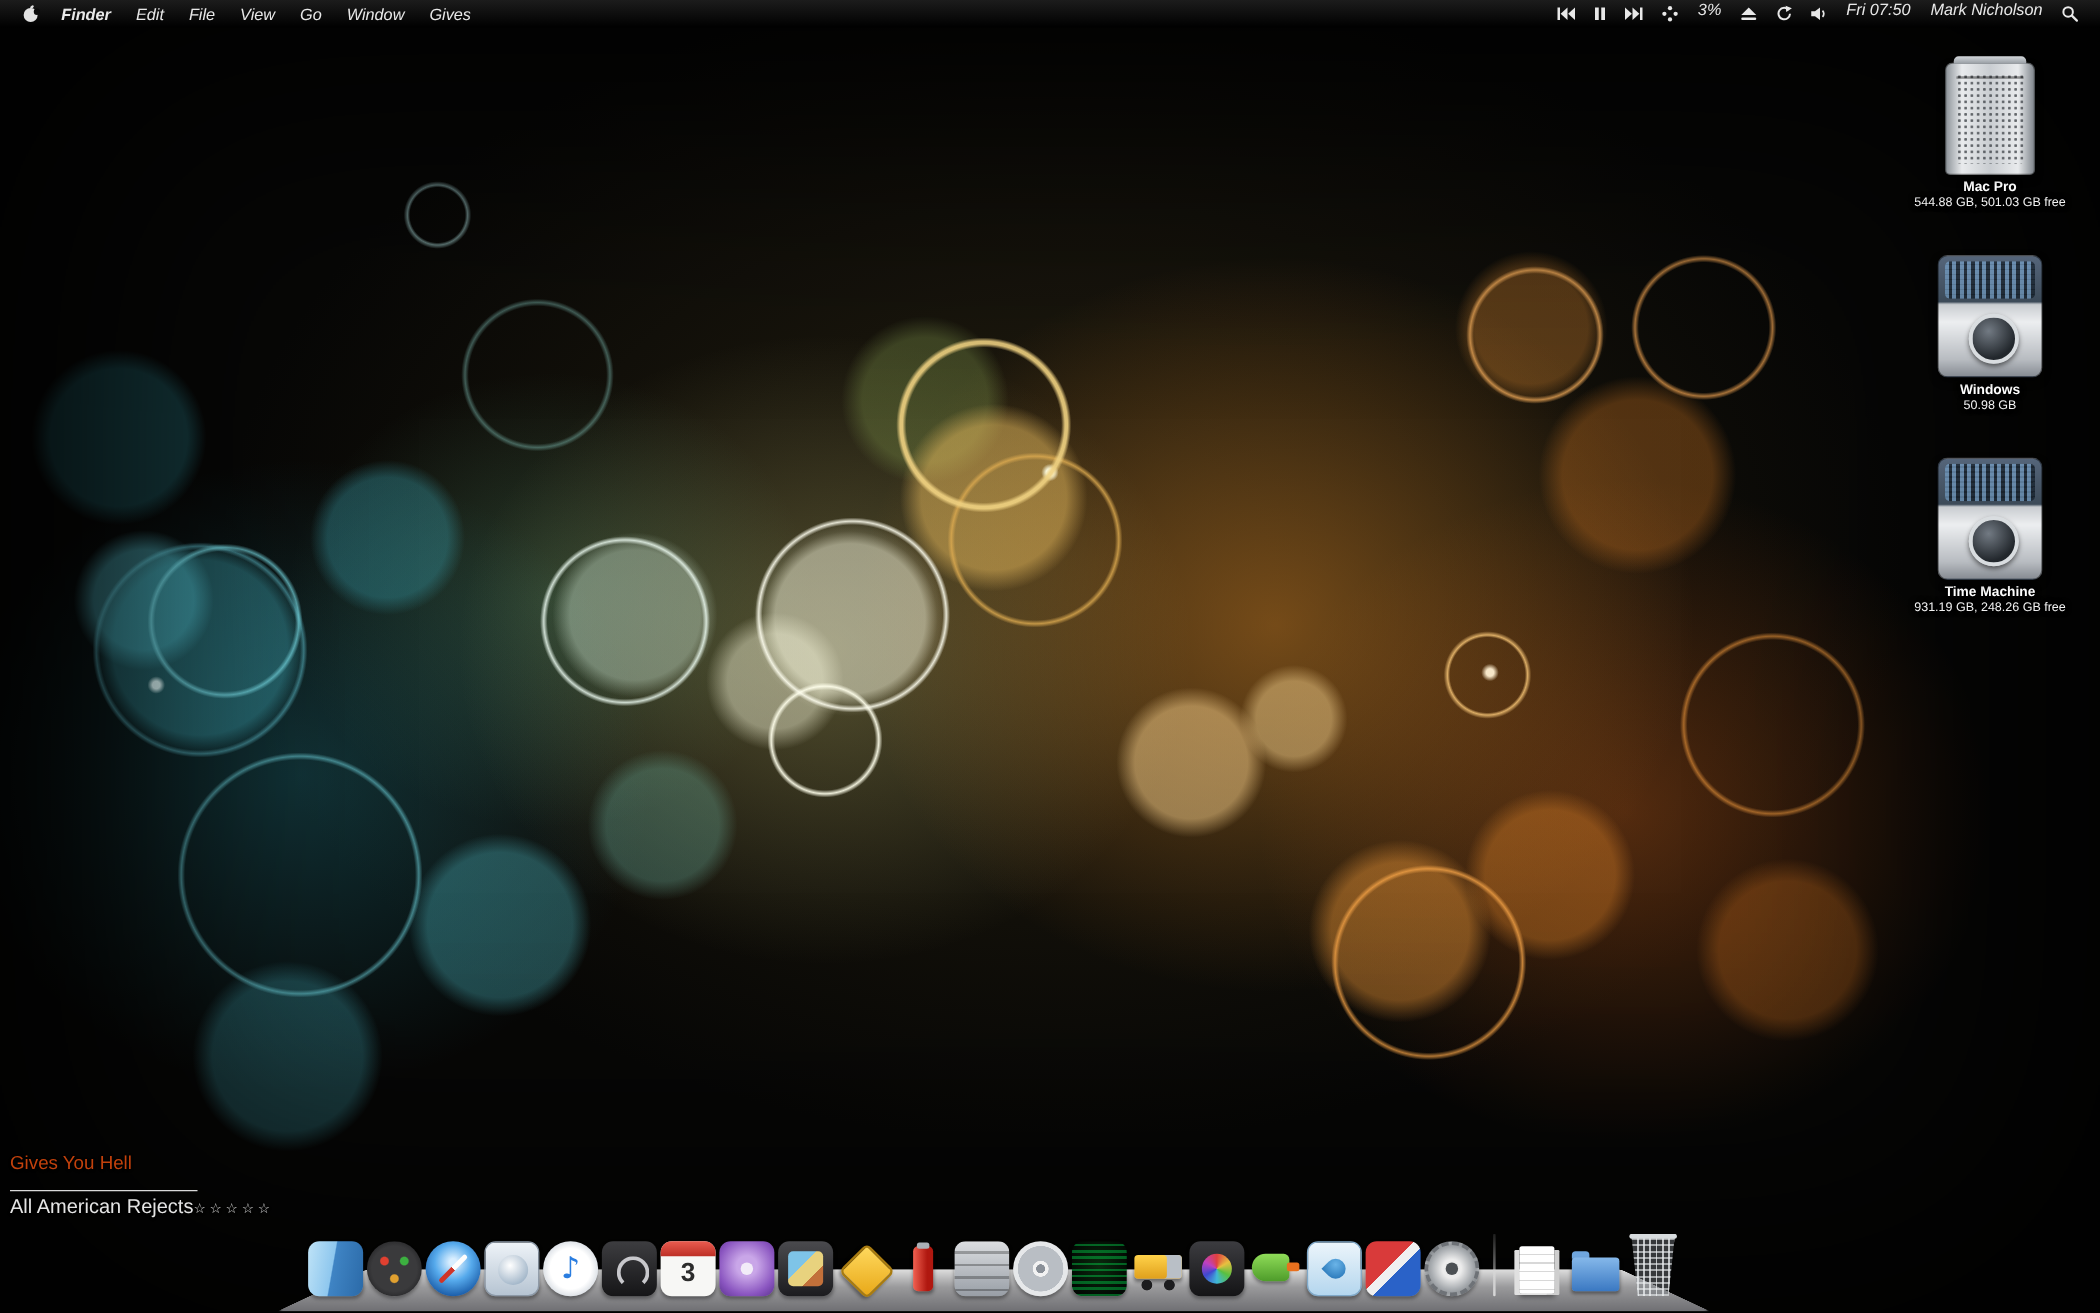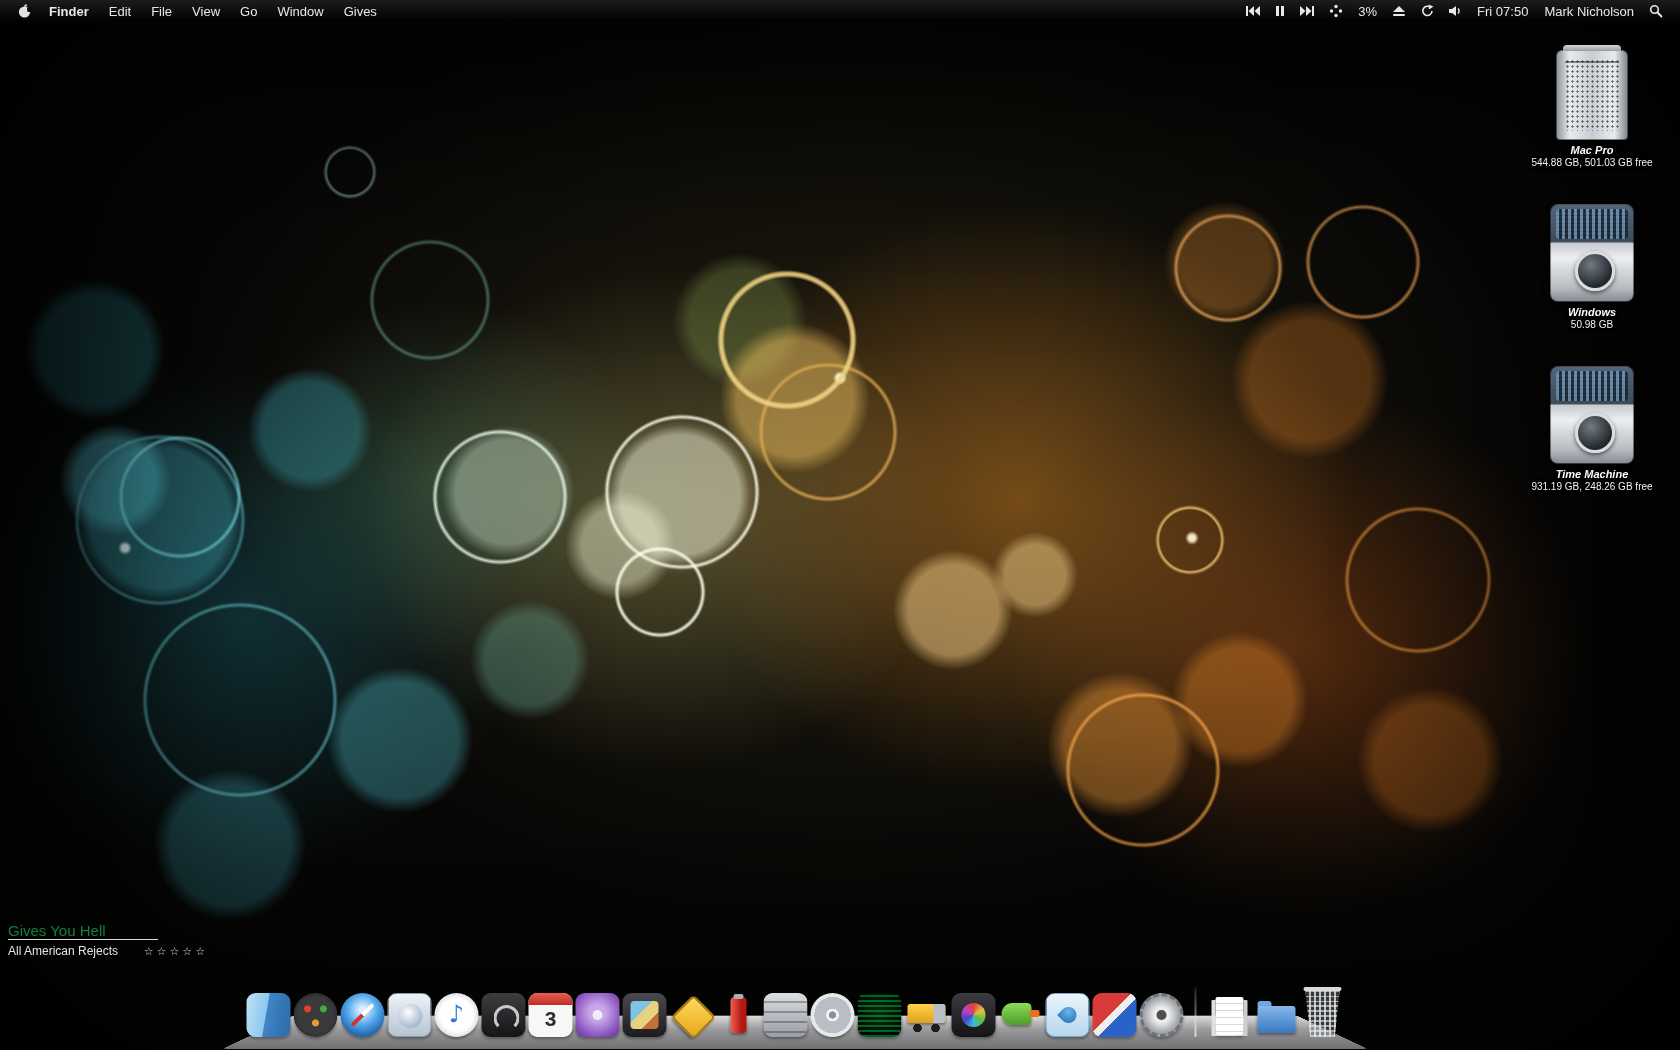--- a/index.html
+++ b/index.html
@@ -54,36 +54,36 @@
       radial-gradient(ellipse 300px 260px at 440px 480px, rgba(90,160,120,0.3), transparent 70%),
       radial-gradient(ellipse 900px 620px at 850px 450px, rgba(60,50,25,0.55), transparent 75%);
   }
   .vignette { position:absolute; left:0; top:0; right:0; bottom:0;
               box-shadow: inset 0 0 220px 90px rgba(0,0,0,0.85); pointer-events:none; }
 
   
   .menu-bar { position:absolute; left:0; top:0; width:100%; height:22px; z-index:50;
     background: linear-gradient(#1c1c1c, #000); color:#e8e8e8; font-size:13px;
     display:flex; align-items:center; justify-content:space-between; }
-  .mb-left, .mb-right { display:flex; align-items:center; height:100%; }
+  .mb-left, .mb-right { display:flex; align-items:flex-start; height:100%;font-style:italic; }
   .mb-left { padding-left:10px; }
   .mb-right { padding-right:10px; gap:0; }
   .mb-item { padding:0 10px; height:100%; display:flex; align-items:center; cursor:default; white-space:nowrap; }
   .mb-app { font-weight:bold; }
   .mb-icon { padding:0 7px; height:100%; display:flex; align-items:center; }
   .mb-icon svg { display:block; }
   .mb-text { padding:0 8px; white-space:nowrap; }
 
   
   .desktop-icons { position:absolute; top:36px; right:12px; width:152px;
     display:flex; flex-direction:column; z-index:10; }
   .desk-item { height:162px; display:flex; flex-direction:column; align-items:center; }
   .desk-art { height:104px; display:flex; align-items:flex-end; position:relative; }
   .desk-label { margin-top:4px; font-size:11px; font-weight:bold; color:#fff;
-    text-shadow:0 1px 3px #000, 0 0 5px rgba(0,0,0,0.9);font-style:italic; }
+    text-shadow:0 1px 3px #000, 0 0 5px rgba(0,0,0,0.9); }
   .desk-sub { margin-top:1px; font-size:10px; color:#f2f2f2;
     text-shadow:0 1px 3px #000, 0 0 5px rgba(0,0,0,0.9); white-space:nowrap; }
 
   .desk-item[data-kind="drive"] .art-body { width:84px; height:98px; position:relative;
     border-radius:8px; border:1px solid rgba(0,0,0,0.45);
     background: linear-gradient(180deg,#55657a 0%, #3c4a58 38%, #c8ccd0 40%, #eceef0 55%, #b8bcc1 86%, #878c93 100%);
     box-shadow:0 3px 6px rgba(0,0,0,0.6); }
   .desk-item[data-kind="drive"] .art-body::before { content:""; position:absolute; left:5px; right:5px; top:4px; height:30px;
     border-radius:4px;
     background: repeating-linear-gradient(90deg, rgba(130,180,225,0.55) 0 3px, rgba(15,25,35,0.65) 3px 6px),
@@ -100,24 +100,24 @@
   .desk-item[data-kind="computer"] .art-body::before { content:""; position:absolute; left:6px; right:6px; top:-6px; height:6px;
     border-radius:4px 4px 0 0; background: linear-gradient(#d4d8dc,#969ca2); }
   .desk-item[data-kind="computer"] .art-body::after { content:""; position:absolute; left:8px; right:8px; top:8px; bottom:8px;
     border-radius:3px;
     background:
       linear-gradient(rgba(0,0,0,0.4), rgba(0,0,0,0.4)) 0 2px / 100% 2px no-repeat,
       radial-gradient(circle, rgba(55,60,65,0.75) 0.9px, transparent 1.4px) 0 10px / 5px 5px repeat; }
 
   
   .now-playing { position:absolute; left:8px; top:922px; width:210px; z-index:20; color:#fff; }
-  .np-title { font-size:15px; color:#15803d; padding-bottom:0; width:150px;
+  .np-title { font-size:15px; color:#c2410c; padding-bottom:13px; width:150px;
     border-bottom:1px solid rgba(255,255,255,0.85); text-shadow:0 1px 2px #000; white-space:nowrap; }
   .np-row { margin-top:4px; width:200px; display:flex; justify-content:space-between; align-items:center; }
-  .np-artist { font-size:12px; color:#e4e4e4; text-shadow:0 1px 2px #000; white-space:nowrap; }
+  .np-artist { font-size:16px; color:#e4e4e4; text-shadow:0 1px 2px #000; white-space:nowrap; }
   .np-stars { font-size:11px; color:#cfcfcf; letter-spacing:3px; text-shadow:0 1px 2px #000; white-space:nowrap; }
 
   
   .dock { position:absolute; left:216px; bottom:0; width:1158px; height:92px; z-index:40; }
   .dock-shelf { position:absolute; left:6px; right:6px; bottom:1px; height:72px;
     background: linear-gradient(rgba(240,240,240,0.92), rgba(170,170,172,0.9) 45%, rgba(120,120,124,0.92));
     transform: perspective(430px) rotateX(58deg); transform-origin:50% 100%;
     border-radius:4px; box-shadow: inset 0 1px 0 rgba(255,255,255,0.85), 0 -2px 8px rgba(0,0,0,0.35); }
   .dock-row { position:absolute; left:50%; bottom:13px; transform:translateX(-50%);
     display:flex; align-items:flex-end; gap:3px; }

